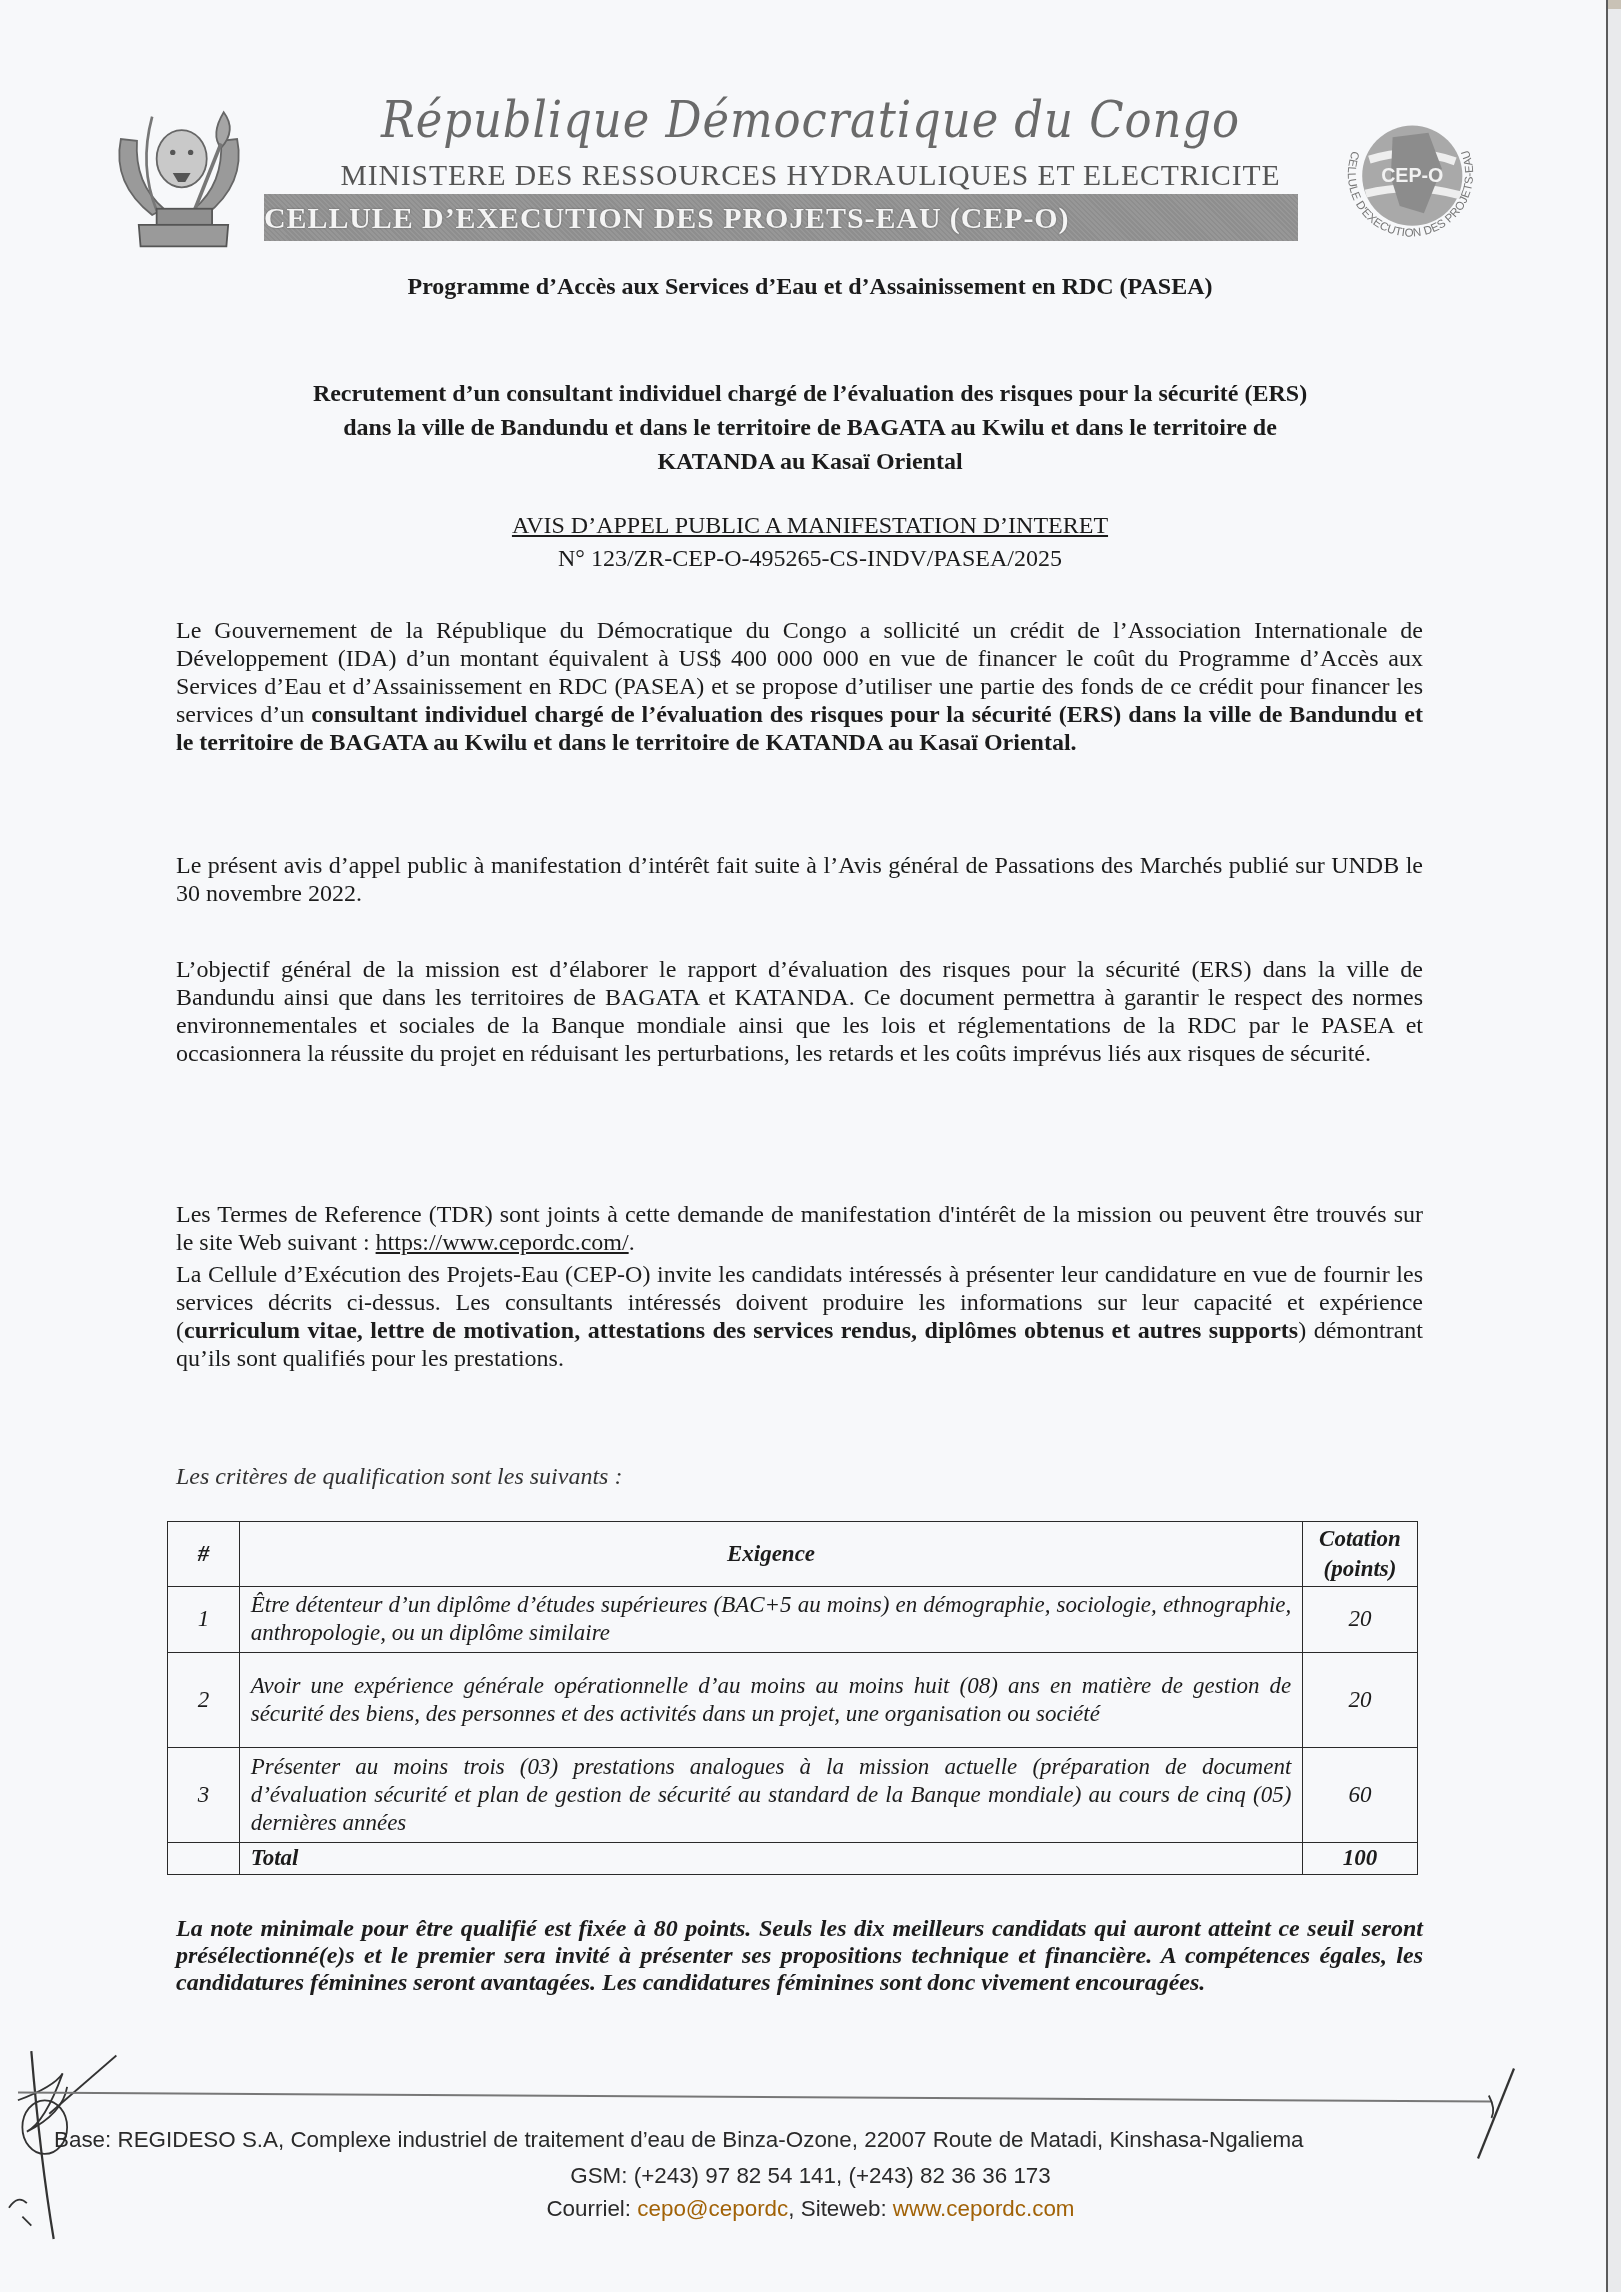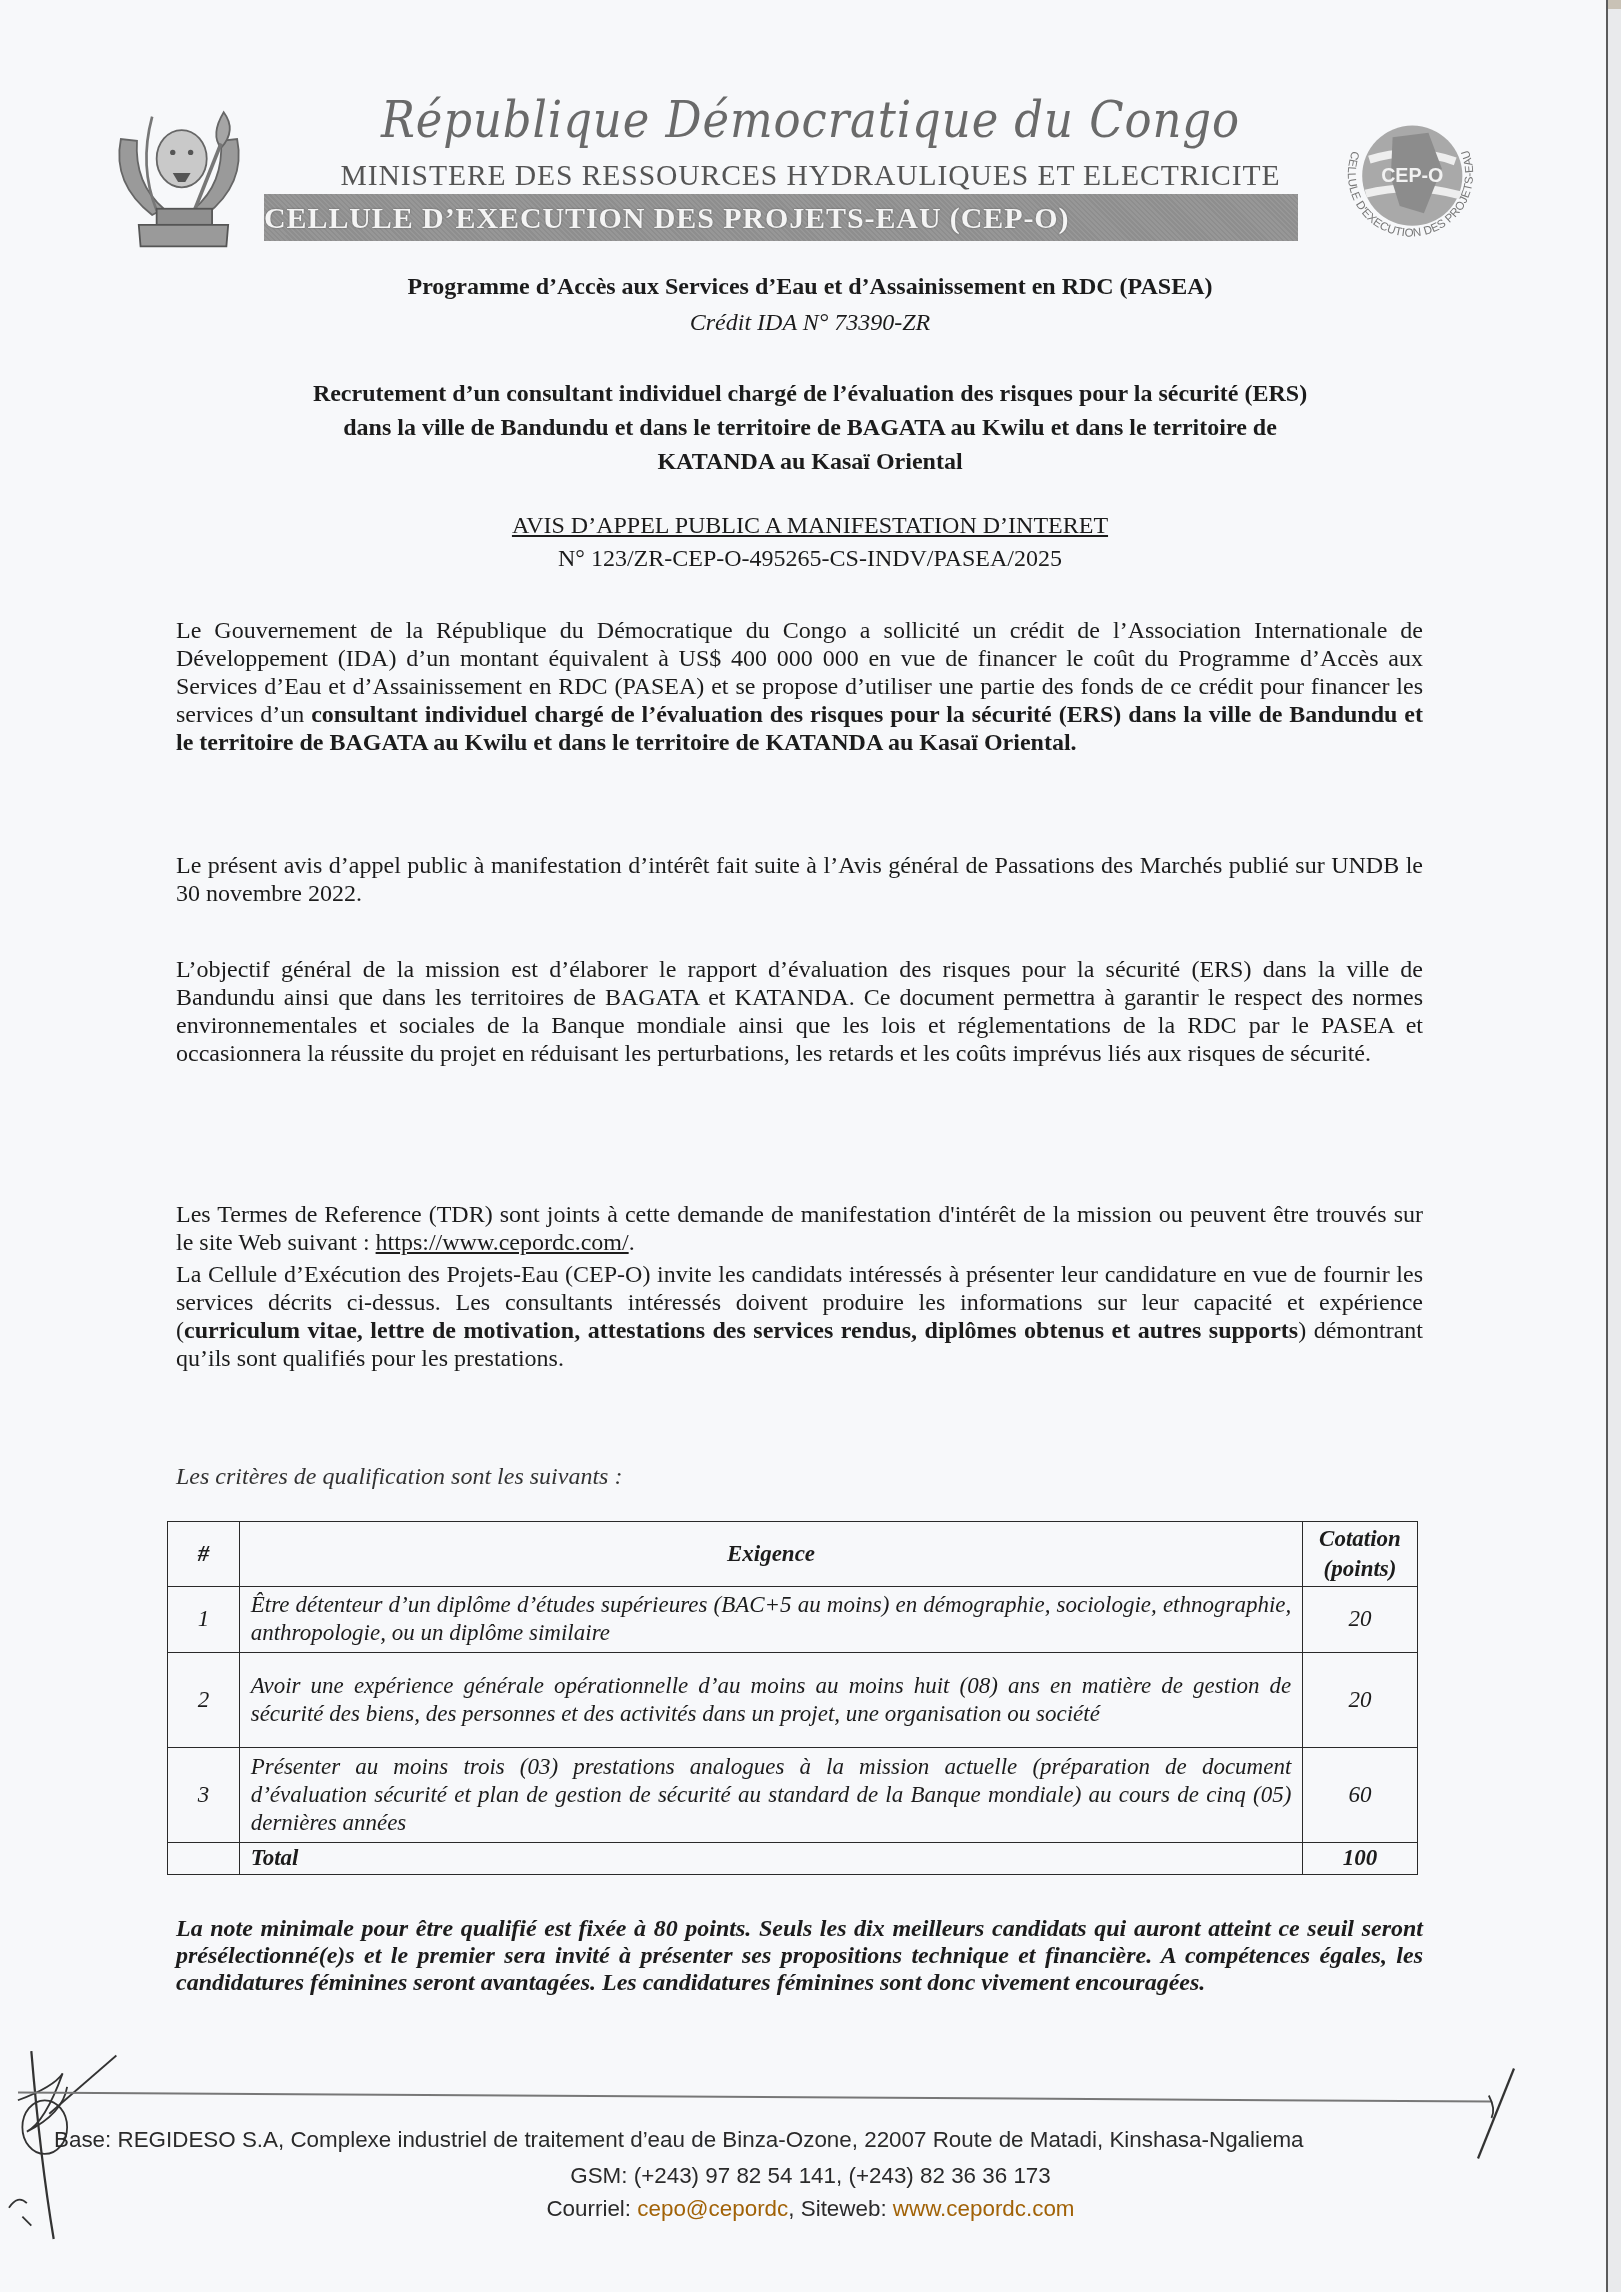--- a/index.html
+++ b/index.html
@@ -161,21 +161,20 @@
     </defs>
     <circle cx="92" cy="88" r="56" fill="#a9a9a9"></circle>
     <path d="M44 70 Q92 55 140 72" stroke="#eee" stroke-width="9" fill="none"></path>
     <path d="M40 108 Q92 95 146 110" stroke="#eee" stroke-width="9" fill="none"></path>
     <path d="M70 45 L110 40 L125 80 L105 130 L78 122 L68 90 Z" fill="#8c8c8c"></path>
     <text x="92" y="95" text-anchor="middle" font-family="Liberation Sans, sans-serif" font-weight="bold" font-size="22" fill="#f2f2f2">CEP-O</text>
     <text font-family="Liberation Sans, sans-serif" font-size="13" fill="#777"><textPath href="#ring">CELLULE D'EXECUTION DES PROJETS-EAU</textPath></text>
   </svg>
 
   <div class="center prog-title">Programme d’Accès aux Services d’Eau et d’Assainissement en RDC (PASEA)</div>
-  <div class="center credit">Crédit IDA N° 73390-ZR</div>
   <div class="center recruit">
     <div>Recrutement d’un consultant individuel chargé de l’évaluation des risques pour la sécurité (ERS)</div>
     <div>dans la ville de Bandundu et dans le territoire de BAGATA au Kwilu et dans le territoire de</div>
     <div>KATANDA au Kasaï Oriental</div>
   </div>
   <div class="center avis-title"><span>AVIS D’APPEL PUBLIC A MANIFESTATION D’INTERET</span></div>
   <div class="center avis-num">N° 123/ZR-CEP-O-495265-CS-INDV/PASEA/2025</div>
 
   <p class="para p1"><span>Le Gouvernement de la République du Démocratique du Congo a sollicité un crédit de l’Association Internationale de Développement (IDA) d’un montant équivalent à US$ 400 000 000 en vue de financer le coût du Programme d’Accès aux Services d’Eau et d’Assainissement en RDC (PASEA) et se propose d’utiliser une partie des fonds de ce crédit pour financer les services d’un </span><b>consultant individuel chargé de l’évaluation des risques pour la sécurité (ERS) dans la ville de Bandundu et le territoire de BAGATA au Kwilu et dans le territoire de KATANDA au Kasaï Oriental.</b></p>
   <p class="para p2">Le présent avis d’appel public à manifestation d’intérêt fait suite à l’Avis général de Passations des Marchés publié sur UNDB le 30 novembre 2022.</p>

